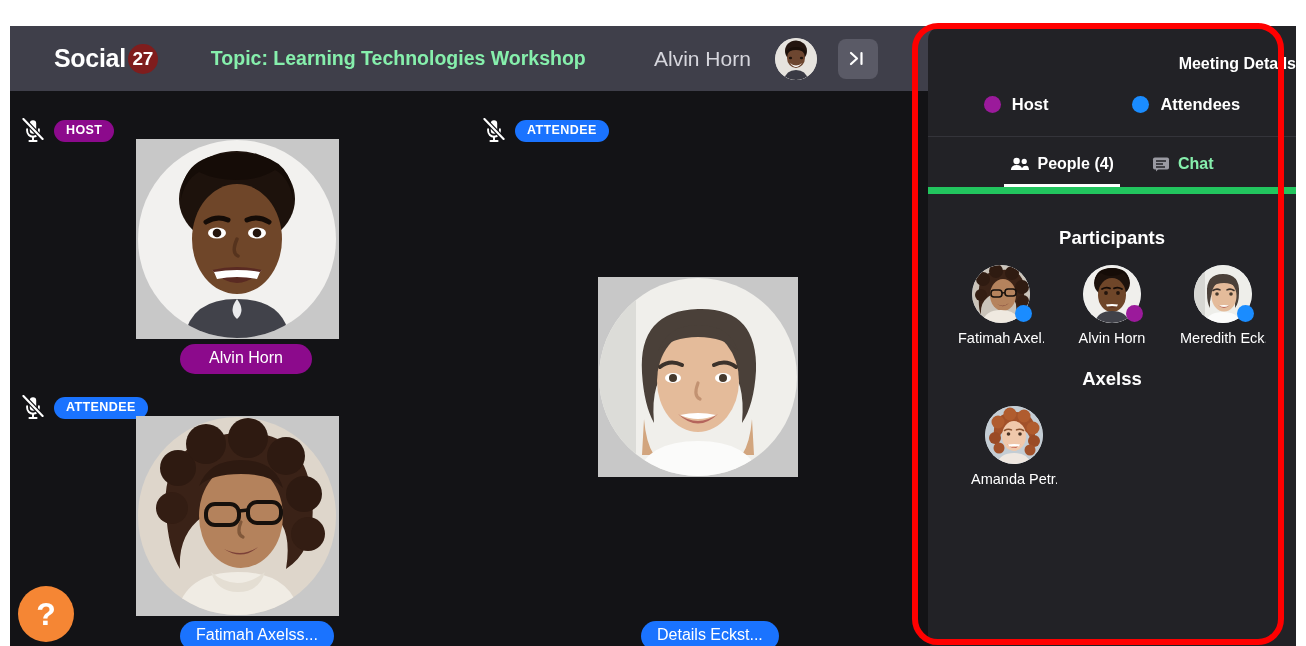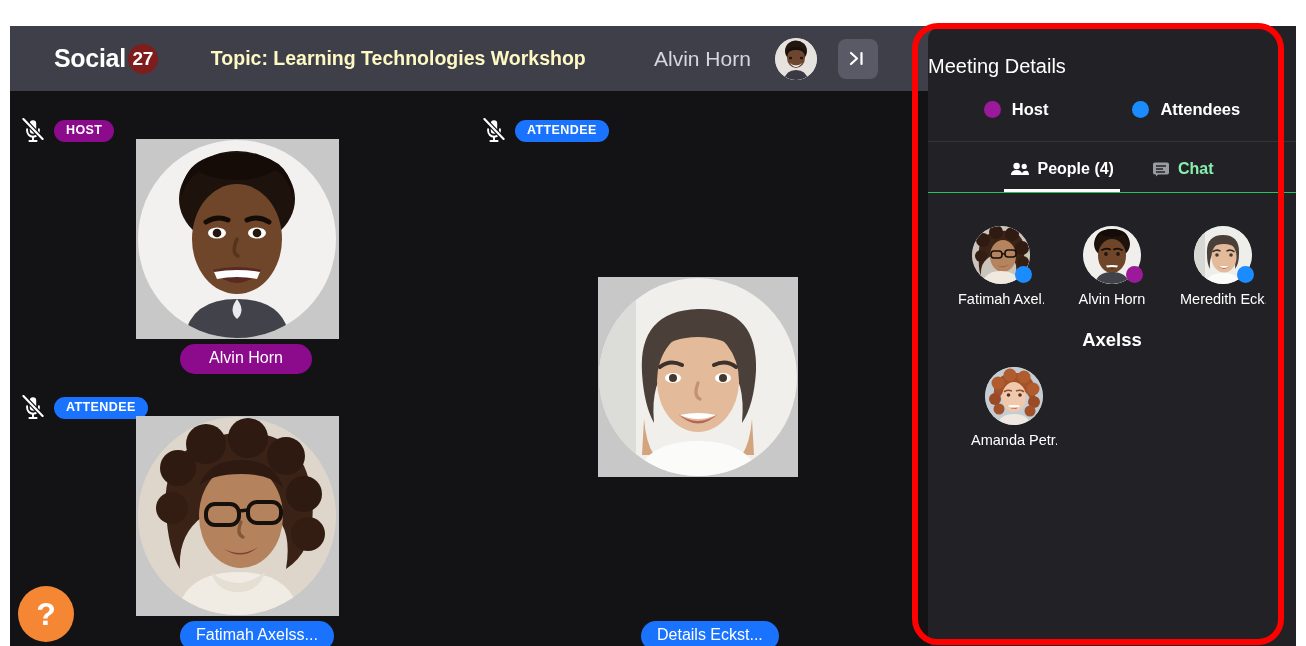--- a/index.html
+++ b/index.html
@@ -61,21 +61,21 @@
     font-weight: bold;
     display: flex;
     align-items: center;
     justify-content: center;
     margin-left: 2px;
   }
   .topic {
     margin-left: 53px;
     font-size: 19.5px;
     font-weight: bold;
-    color: #fef9c3;
+    color: #86efac;
     white-space: nowrap;
   }
   .header-user {
     position: absolute;
     left: 644px;
     display: flex;
     align-items: center;
   }
   .header-user-name {
     font-size: 21px;
@@ -183,24 +183,24 @@
   .details-panel {
     position: absolute;
     left: 918px; top: 0;
     width: 368px;
     height: 626px;
     background: #222226;
     border-radius: 14px 0 0 14px;
     overflow: hidden;
   }
   .panel-title {
-    text-align: left;
-    color: #ffffff;
-    font-size: 20px;
-    font-weight: normal;
+    text-align: right;
+    color: #ffffff;
+    font-size: 16px;
+    font-weight: bold;
     margin-top: 29px;
   }
   .legend {
     display: flex;
     justify-content: center;
     gap: 84px;
     margin-top: 22px;
     padding-bottom: 22px;
     border-bottom: 1px solid #34343a;
   }
@@ -218,21 +218,21 @@
   .legend-label {
     color: #ffffff;
     font-size: 16.5px;
     font-weight: bold;
   }
   .tabs {
     display: flex;
     justify-content: center;
     gap: 26px;
     margin-top: 8px;
-    border-bottom: 1px solid #22c55e;
+    border-bottom: 7px solid #22c55e;
   }
   .tab {
     display: flex;
     align-items: center;
     gap: 8px;
     padding: 10px 6px 11px 6px;
     font-size: 16px;
     font-weight: bold;
     color: #86efac;
     border-bottom: 3px solid transparent;
@@ -513,20 +513,21 @@
             <path d="M4 15.5 L4 11.5 L8 11.5z" fill="#9a9aa2"></path>
             <line x1="4" y1="5" x2="14" y2="5" stroke="#222226" stroke-width="1.6"></line>
             <line x1="4" y1="8" x2="11" y2="8" stroke="#222226" stroke-width="1.6"></line>
             <line x1="4" y1="11" x2="13" y2="11" stroke="#222226" stroke-width="1.6"></line>
           </svg>
           <span>Chat</span>
         </div>
       </div>
 
       <div style="margin-top:33px;">
+        <div class="section-title">Participants</div>
         <div class="people-row">
 
           <div class="person">
             <div class="person-avatar-wrap">
               <div class="person-avatar">
                 <svg viewBox="0 0 58 58" width="58" height="58">
                   <defs>
                       <clipPath id="p1">
                         <circle cx="29" cy="29" r="29"></circle>
                       </clipPath>

